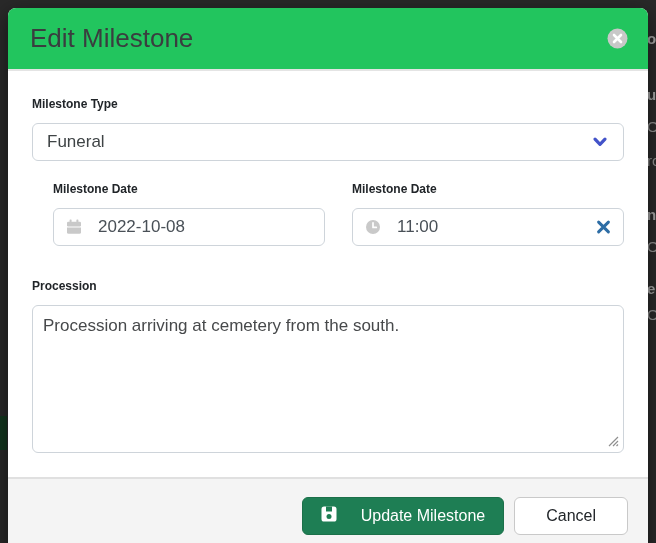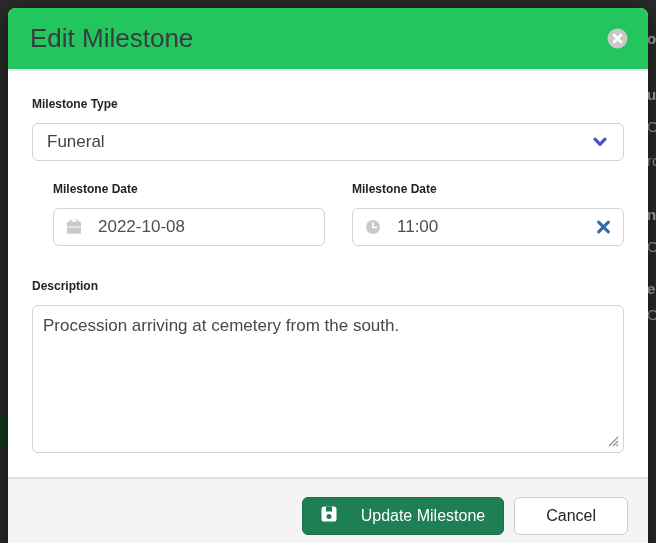--- a/index.html
+++ b/index.html
@@ -146,21 +146,21 @@
               <svg width="15" height="15" viewBox="0 0 15 15">
                 <path d="M2.6 2.6 L12.4 12.4 M12.4 2.6 L2.6 12.4" stroke="#2d6da5" stroke-width="3" stroke-linecap="round"></path>
               </svg>
             </span>
           </button>
         </div>
       </div>
     </div>
 
     <div class="desc-group">
-      <label class="form-label">Description</label>
+      <label class="form-label">Procession</label>
       <textarea class="control" style="">Procession arriving at cemetery from the south.</textarea>
       <span class="resize-grip">
         <svg width="13" height="13" viewBox="0 0 13 13">
           <path d="M2 11 L11 2 M6 11 L11 6 M9.5 11 L11 9.5" stroke="#8f8f8f" stroke-width="1.2" fill="none"></path>
         </svg>
       </span>
     </div>
 
   </div>
 

